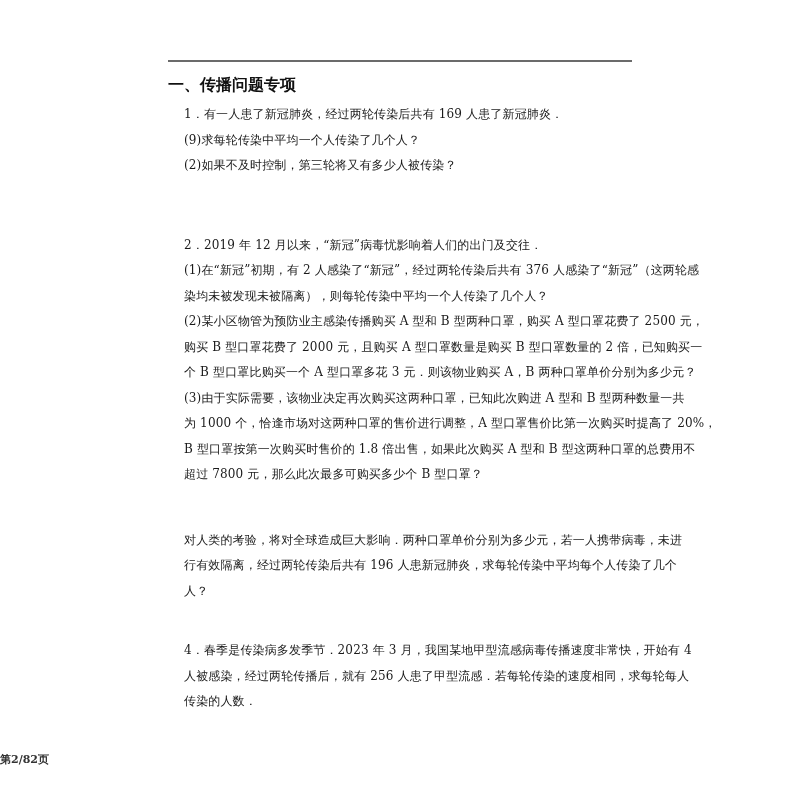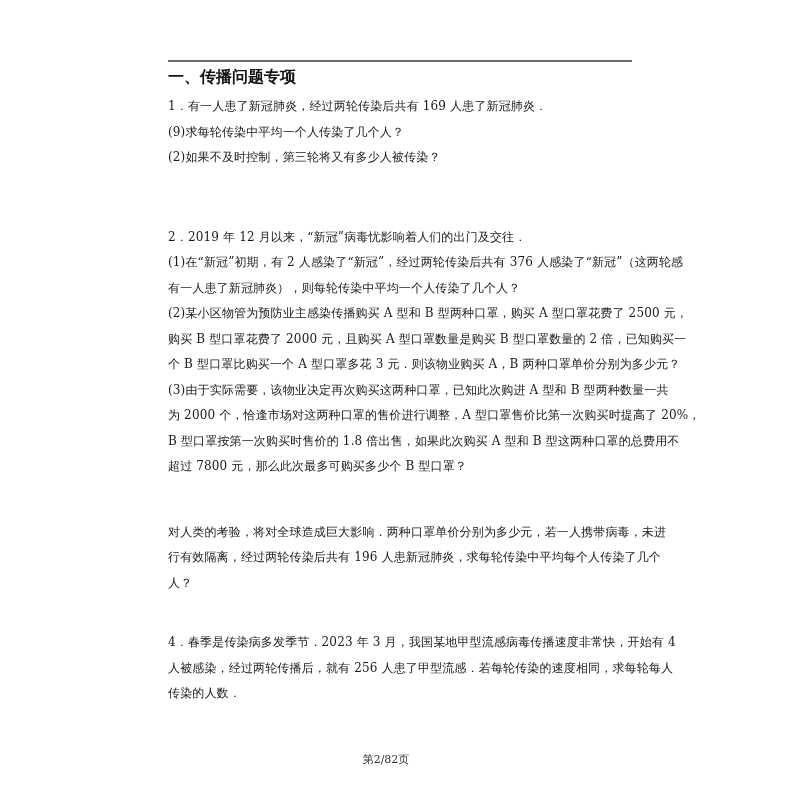--- a/index.html
+++ b/index.html
@@ -1,53 +1,53 @@
 <!DOCTYPE html>
 <html><head>
   <meta charset="utf-8">
   <style>
     html, body { margin: 0; padding: 0; background: #ffffff; }
     body { width: 800px; height: 800px; position: relative; overflow: hidden;
            font-family: "DejaVu Serif", "Liberation Serif", serif; color: #1a1a1a; }
     .rule { position: absolute; left: 168px; top: 60px; width: 464px; height: 2px; background: #6b6b6b; }
-    .content { position: absolute; left: 168px; top: 64px; width: 466px; }
+    .content { position: absolute; left: 168px; top: 72px; width: 466px; }
     .section-title { font-family: "DejaVu Sans", "Liberation Sans", sans-serif; font-weight: bold;
                      font-size: 16px; line-height: 22px; margin: 2px 0 6px 0; color: #111; }
-    .line { font-size: 12px; line-height: 25.5px; white-space: nowrap; letter-spacing: 0.15px; }
+    .line { font-size: 12px; line-height: 25.5px; white-space: nowrap; letter-spacing: 0.15px; margin-left: 16px; }
     .gap-1 { height: 54px; }
     .gap-2 { height: 40px; }
     .gap-3 { height: 34px; }
-    .footer { position: absolute; top: 752px; left: 0; width: 772px; text-align: center;
-              font-size: 11px; color: #333; }
+    .footer { position: absolute; top: 752px; left: 0; width: 772px; text-align: left;
+              font-size: 11px; color: #333; font-weight: bold; }
   </style>
 </head>
 <body>
 
 <div class="rule"></div>
 
 <div class="content">
   <div class="section-title">一、传播问题专项</div>
 
   <div>
     <div class="line">1．有一人患了新冠肺炎，经过两轮传染后共有 169 人患了新冠肺炎．</div>
     <div class="line">(9)求每轮传染中平均一个人传染了几个人？</div>
     <div class="line">(2)如果不及时控制，第三轮将又有多少人被传染？</div>
   </div>
 
   <div class="gap-1"></div>
 
   <div>
     <div class="line">2．2019 年 12 月以来，“新冠”病毒忧影响着人们的出门及交往．</div>
     <div class="line">(1)在“新冠”初期，有 2 人感染了“新冠”，经过两轮传染后共有 376 人感染了“新冠”（这两轮感</div>
-    <div class="line">有一人患了新冠肺炎），则每轮传染中平均一个人传染了几个人？</div>
+    <div class="line">染均未被发现未被隔离），则每轮传染中平均一个人传染了几个人？</div>
     <div class="line">(2)某小区物管为预防业主感染传播购买 A 型和 B 型两种口罩，购买 A 型口罩花费了 2500 元，</div>
     <div class="line">购买 B 型口罩花费了 2000 元，且购买 A 型口罩数量是购买 B 型口罩数量的 2 倍，已知购买一</div>
     <div class="line">个 B 型口罩比购买一个 A 型口罩多花 3 元．则该物业购买 A，B 两种口罩单价分别为多少元？</div>
     <div class="line">(3)由于实际需要，该物业决定再次购买这两种口罩，已知此次购进 A 型和 B 型两种数量一共</div>
-    <div class="line">为 2000 个，恰逢市场对这两种口罩的售价进行调整，A 型口罩售价比第一次购买时提高了 20%，</div>
+    <div class="line">为 1000 个，恰逢市场对这两种口罩的售价进行调整，A 型口罩售价比第一次购买时提高了 20%，</div>
     <div class="line">B 型口罩按第一次购买时售价的 1.8 倍出售，如果此次购买 A 型和 B 型这两种口罩的总费用不</div>
     <div class="line">超过 7800 元，那么此次最多可购买多少个 B 型口罩？</div>
   </div>
 
   <div class="gap-2"></div>
 
   <div>
     <div class="line">对人类的考验，将对全球造成巨大影响．两种口罩单价分别为多少元，若一人携带病毒，未进</div>
     <div class="line">行有效隔离，经过两轮传染后共有 196 人患新冠肺炎，求每轮传染中平均每个人传染了几个</div>
     <div class="line">人？</div>

